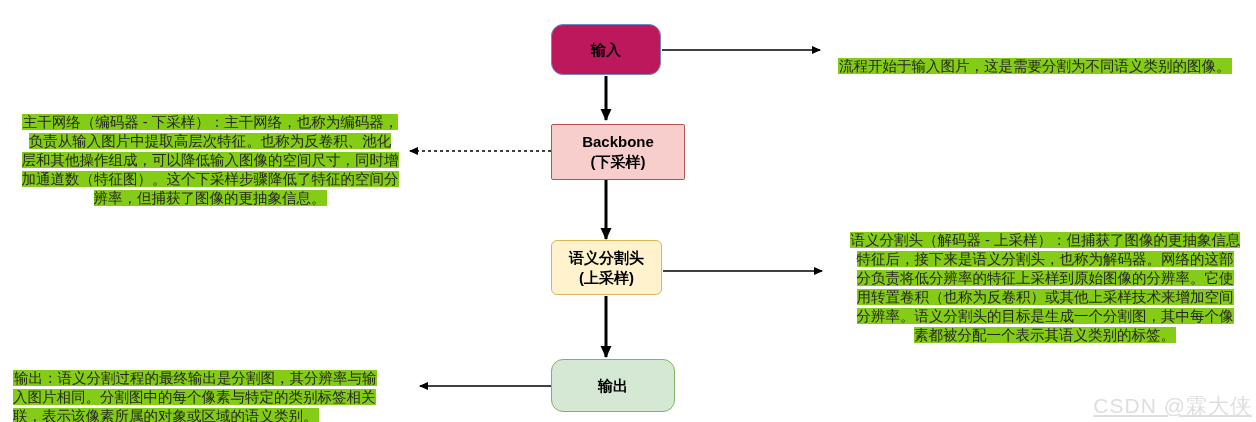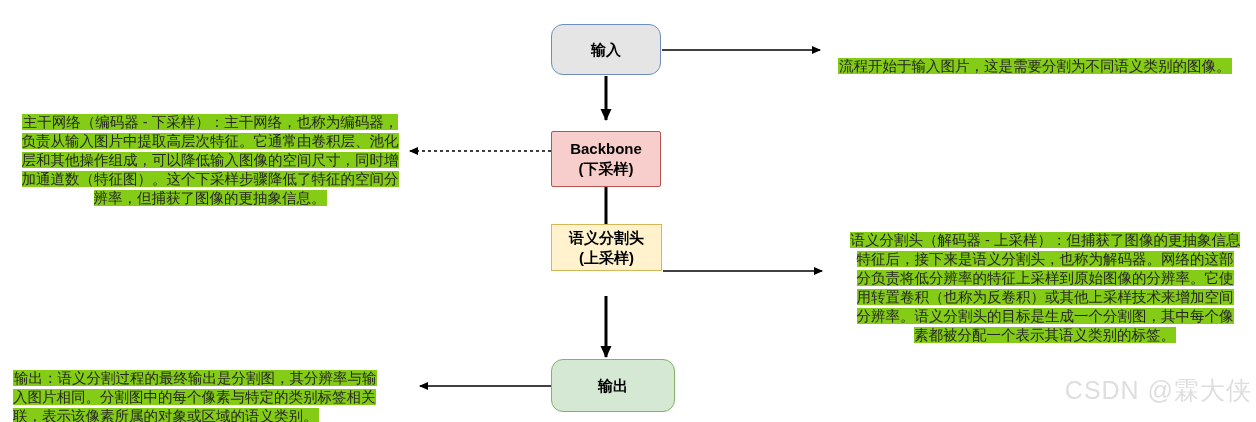--- a/index.html
+++ b/index.html
@@ -25,54 +25,55 @@
     justify-content: center;
     text-align: center;
     font-weight: 700;
     font-size: 15px;
     line-height: 20px;
     color: #000000;
     white-space: pre-line;
   }
   .node-input {
     left: 551px; top: 24px; width: 110px; height: 51px;
-    background: #e5e5e5; border: 1px solid #6c8ebf; border-radius: 12px;
+    background: #be185d; border: 1px solid #6c8ebf; border-radius: 12px;
   }
   .node-backbone {
-    left: 551px; top: 131px; width: 110px; height: 56px;
+    left: 551px; top: 124px; width: 134px; height: 56px;
     background: #f8cecc; border: 1px solid #b85450; border-radius: 2px;
   }
   .node-seg-head {
-    left: 551px; top: 224px; width: 111px; height: 47px;
-    background: #fff2cc; border: 1px solid #d6b656; border-radius: 0;
+    left: 551px; top: 240px; width: 111px; height: 55px;
+    background: #fff2cc; border: 1px solid #d6b656; border-radius: 6px;
   }
   .node-output {
     left: 551px; top: 359px; width: 124px; height: 53px;
     background: #d5e8d4; border: 1px solid #82b366; border-radius: 12px;
   }
   .note {
     position: absolute;
     font-size: 14.5px;
     line-height: 19px;
     color: #262626;
     white-space: pre-line;
   }
   .note > span { background: #84cc16; padding: 0 1px; }
   .note-center { text-align: center; }
   .note-input    { left: 838px; top: 38px;  width: 420px; }
   .note-backbone { left: 12px;  top: 94px;  width: 396px; }
   .note-seg-head { left: 839px; top: 212px; width: 412px; }
   .note-output   { left: 13px;  top: 350px; width: 400px; }
   .watermark {
     position: absolute;
-    top: 374px;
+    top: 392px;
     right: 4px;
-    font-size: 25px;
+    font-size: 21px;
     letter-spacing: 1px;
     color: #dedede;
+    text-decoration: underline;
   }
 </style>
 </head>
 <body>
 
 <div class="canvas">
 
   <svg class="arrows" viewBox="0 0 1256 422" xmlns="http://www.w3.org/2000/svg">
     <defs>
       <marker id="mBlock" markerUnits="userSpaceOnUse" markerWidth="14" markerHeight="12" refX="11" refY="5.5" orient="auto">
@@ -108,21 +109,21 @@
   <div class="node node-output">
     <span>输出</span>
   </div>
 
   <div class="note note-input">
     <span>流程开始于输入图片，这是需要分割为不同语义类别的图像。</span>
   </div>
 
   <div class="note note-backbone note-center">
     <span>主干网络（编码器 - 下采样）：主干网络，也称为编码器，
-负责从输入图片中提取高层次特征。它通常由卷积层、池化
+负责从输入图片中提取高层次特征。也称为反卷积、池化
 层和其他操作组成，可以降低输入图像的空间尺寸，同时增
 加通道数（特征图）。这个下采样步骤降低了特征的空间分
 辨率，但捕获了图像的更抽象信息。</span>
   </div>
 
   <div class="note note-seg-head note-center">
     <span>语义分割头（解码器 - 上采样）：但捕获了图像的更抽象信息
 特征后，接下来是语义分割头，也称为解码器。网络的这部
 分负责将低分辨率的特征上采样到原始图像的分辨率。它使
 用转置卷积（也称为反卷积）或其他上采样技术来增加空间

